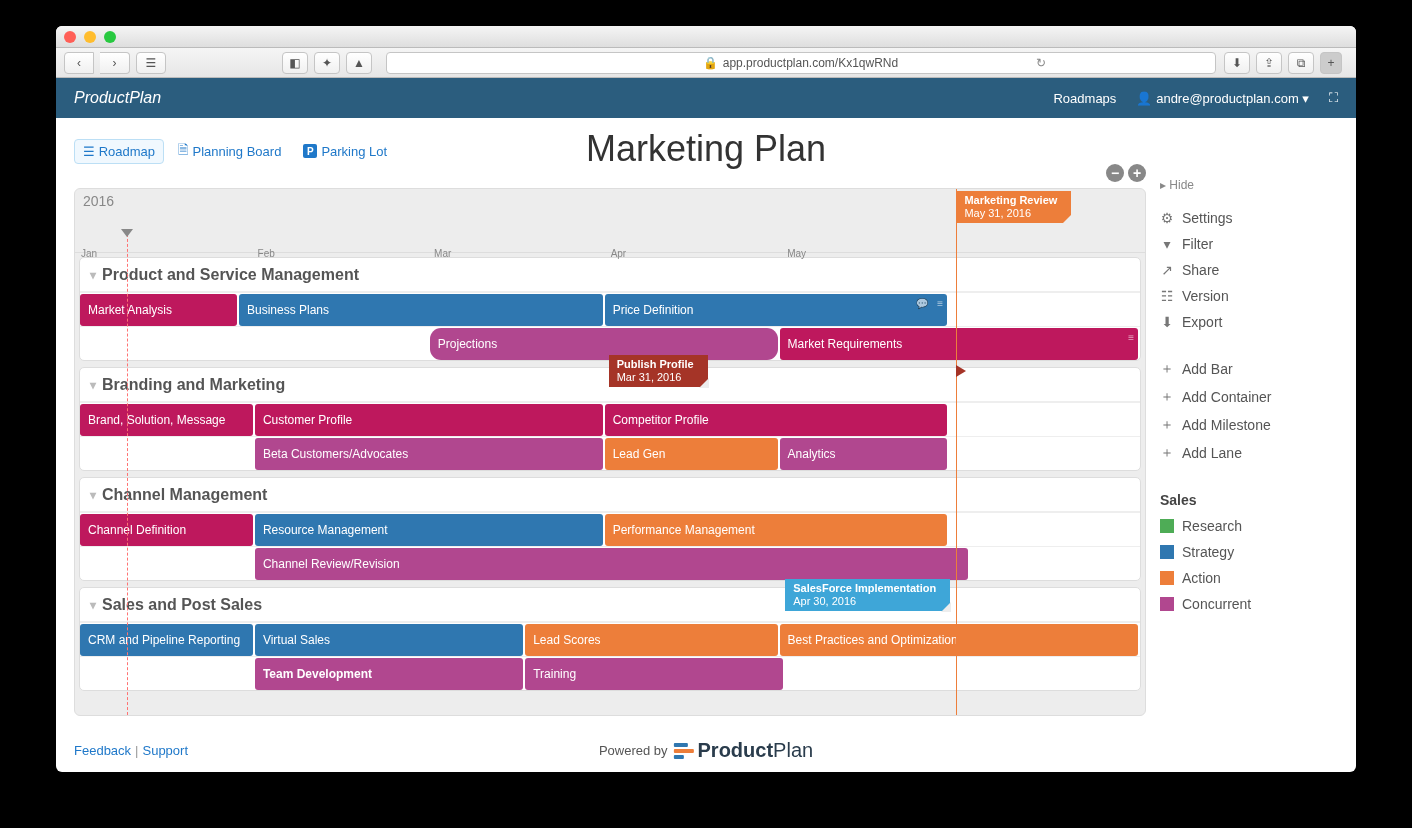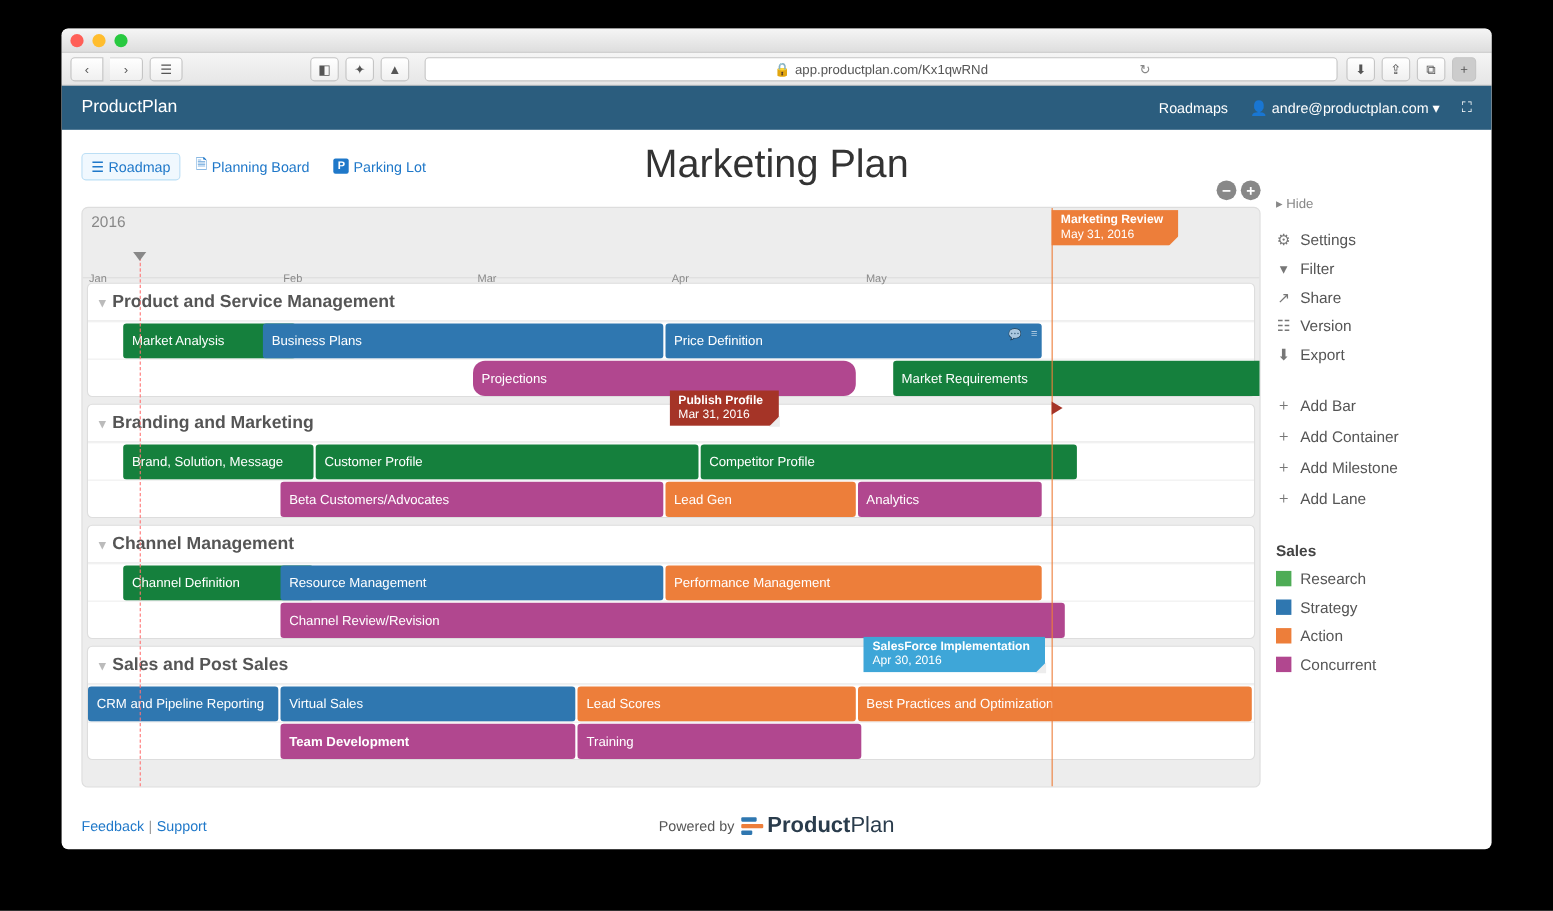--- a/index.html
+++ b/index.html
@@ -12,21 +12,21 @@
 .tl.green{background:#28c940;}
 .toolbar{height:30px;background:linear-gradient(#f5f5f5,#e6e6e6);border-bottom:1px solid #bbb;display:flex;align-items:center;padding:0 8px;font-size:12px;color:#555;}
 .tbtn{border:1px solid #c5c5c5;border-radius:4px;height:22px;display:flex;align-items:center;justify-content:center;background:linear-gradient(#fff,#f0f0f0);margin-right:6px;}
 .nav-group{display:flex;}
 .nav-group .tbtn{width:30px;border-radius:0;}
 .nav-group .tbtn:first-child{border-radius:4px 0 0 4px;}
 .nav-group .tbtn:last-child{border-radius:0 4px 4px 0;border-left:none;}
 .addr{flex:1;margin:0 8px;height:22px;border:1px solid #c5c5c5;border-radius:4px;background:#fff;display:flex;align-items:center;justify-content:center;color:#555;font-size:12px;}
 .addr .lock{margin-right:4px;color:#888;}
 .appbar{height:40px;background:#2b5d7e;color:#fff;display:flex;align-items:center;padding:0 18px;font-size:14px;}
-.appbar .brand{font-weight:400;font-size:16px;}
+.appbar .brand{font-weight:400;font-size:16px;font-style:italic;}
 .appbar .right{margin-left:auto;display:flex;align-items:center;gap:20px;}
 .appbar .right a{color:#fff;text-decoration:none;font-size:13px;}
 .content{position:relative;height:calc(100% - 22px - 30px - 40px);}
 .view-tabs{position:absolute;left:18px;top:18px;display:flex;gap:6px;align-items:center;font-size:13px;}
 .view-tabs a{color:#1f78c9;text-decoration:none;display:inline-flex;align-items:center;gap:4px;padding:4px 8px;}
 .view-tabs a.active{border:1px solid #bcdff5;background:#f0f8fe;border-radius:4px;}
 .page-title{position:absolute;left:0;right:0;top:10px;text-align:center;font-size:36px;font-weight:300;color:#333;}
 .zoom{position:absolute;right:210px;top:46px;display:flex;gap:4px;}
 .zoom .zb{width:18px;height:18px;border-radius:50%;background:#888;color:#fff;display:flex;align-items:center;justify-content:center;font-size:14px;font-weight:bold;cursor:pointer;}
 .sidebar{position:absolute;right:16px;top:60px;width:180px;font-size:14px;color:#555;}
@@ -46,21 +46,21 @@
 .milestone-line{position:absolute;top:0;bottom:0;border-left:1px solid;z-index:4;}
 .milestone-tag{position:absolute;color:#fff;font-size:11px;padding:3px 14px 3px 8px;z-index:7;line-height:1.2;}
 .milestone-tag::after{content:"";position:absolute;right:-1px;bottom:-1px;width:0;height:0;border-right:10px solid #ededed;border-top:10px solid transparent;}
 .milestone-tag .mt{font-weight:bold;}
 .lane{background:#fff;border:1px solid #ddd;border-radius:5px;margin:4px 4px 6px 4px;}
 .lane-head{height:34px;display:flex;align-items:center;padding:0 10px;color:#555;font-size:16px;border-bottom:1px solid #eee;font-weight:bold;position:relative;}
 .lane-head .chev{color:#bbb;margin-right:6px;font-size:12px;transform:rotate(0);}
 .lane-row{height:34px;position:relative;border-top:1px solid #eee;}
 .lane-row:first-of-type{border-top:none;}
 .bar{position:absolute;top:1px;height:32px;color:#fff;font-size:12px;display:flex;align-items:center;padding:0 8px;border-radius:3px;overflow:hidden;white-space:nowrap;}
-.bar.green{background:#15803d;margin-left:32px;}
+.bar.green{background:#be185d;}
 .bar.blue{background:#2f77b0;}
 .bar.orange{background:#ed7e3a;}
 .bar.purple{background:#b1478f;}
 .bar-grip{position:absolute;right:4px;top:4px;font-size:10px;color:rgba(255,255,255,.6);}
 .footer{position:absolute;left:18px;right:18px;bottom:14px;display:flex;align-items:center;font-size:13px;}
 .footer a{color:#1f78c9;text-decoration:none;}
 .footer .powered{position:absolute;left:50%;transform:translateX(-50%);color:#555;display:flex;align-items:center;gap:6px;font-size:13px;}
 .pp-logo{display:inline-flex;align-items:center;font-weight:400;font-size:20px;color:#2a3c4c;}
 .pp-logo .bars{display:inline-flex;flex-direction:column;gap:2px;margin-right:4px;}
 .pp-logo .bars span{height:4px;border-radius:1px;}

